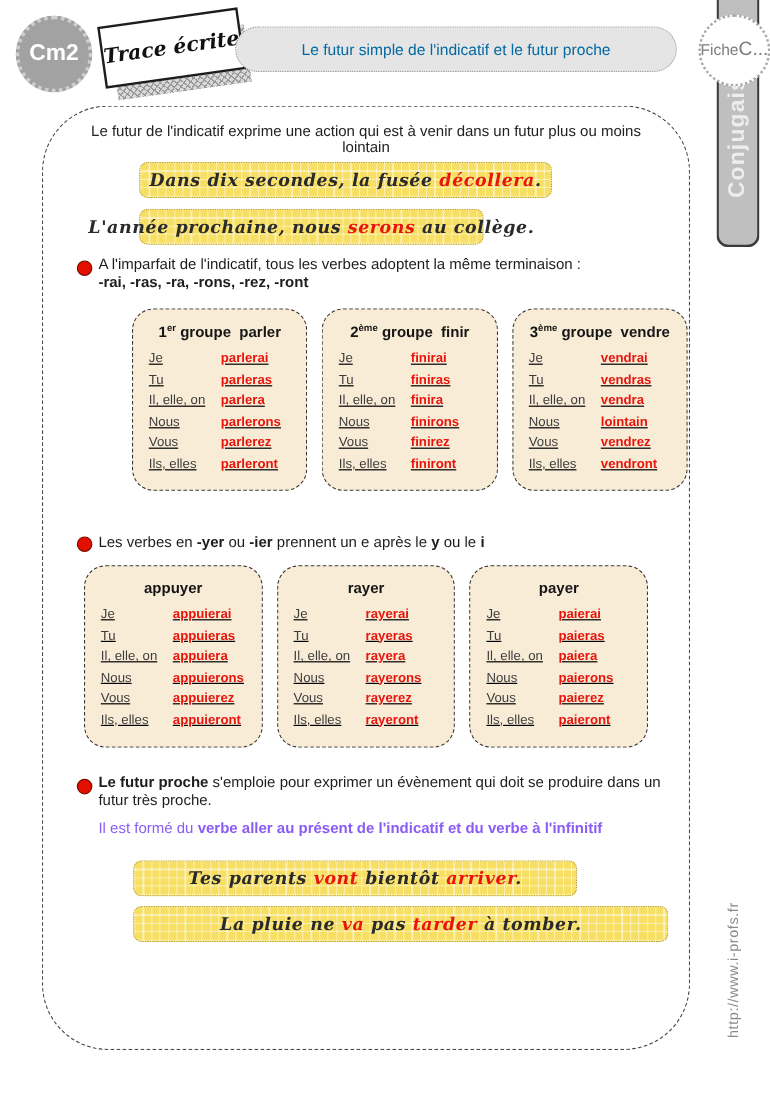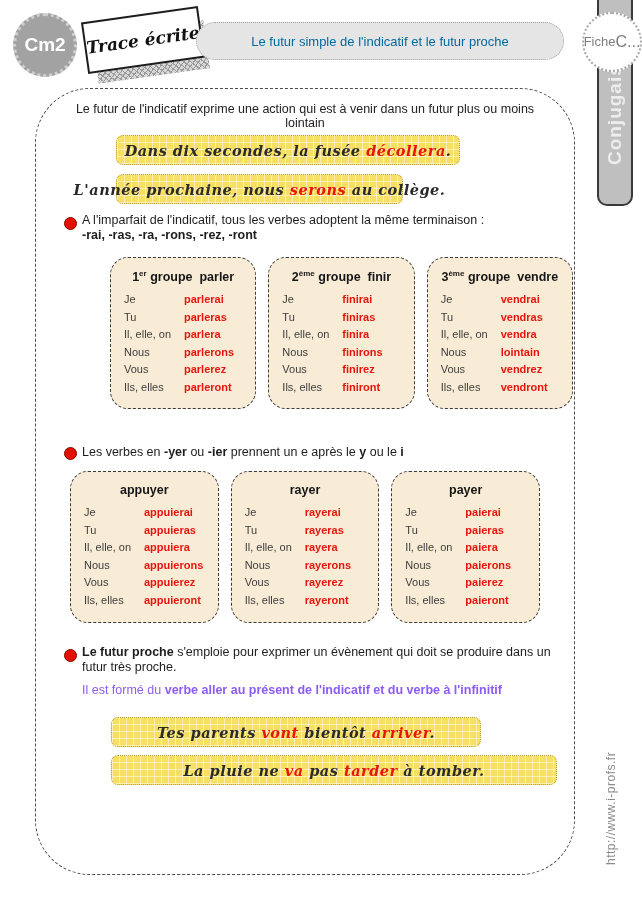--- a/index.html
+++ b/index.html
@@ -61,21 +61,21 @@
   .btext { position:absolute; font-size:12.5px; color:#1d1d1d; line-height:15px; }
   .btext b { font-weight:bold; }
 
   
   .cards { position:absolute; display:flex; gap:12px; }
   .card { flex:1; background:#f8ecd7; border:1.6px dashed #3a3a3a; border-radius:18px;
     padding-top:11px; }
   .card-title { text-align:center; font-weight:bold; font-size:12.5px; color:#161616;
     margin-bottom:9px; white-space:pre; }
   .card-title sup { font-size:8px; }
-  .crow { display:flex; padding:0 13px; margin-bottom:5.5px; font-size:11px; }
+  .crow { display:flex; padding:0 13px; margin-bottom:5.5px; font-size:11px;text-decoration:underline; }
   .crow .pron { width:60px; color:#3d3d3d; flex-shrink:0; }
   .crow .verb { color:#e8150d; font-weight:bold; }
 
   .formation { position:absolute; font-size:12.5px; color:#8b5cf6; }
 
   .url-vert { position:absolute; left:604px; top:690px; height:175px;
     writing-mode:vertical-rl; transform:rotate(180deg);
     color:#8a8a8a; font-size:12px; letter-spacing:0.5px; }
 </style>
 </head>

